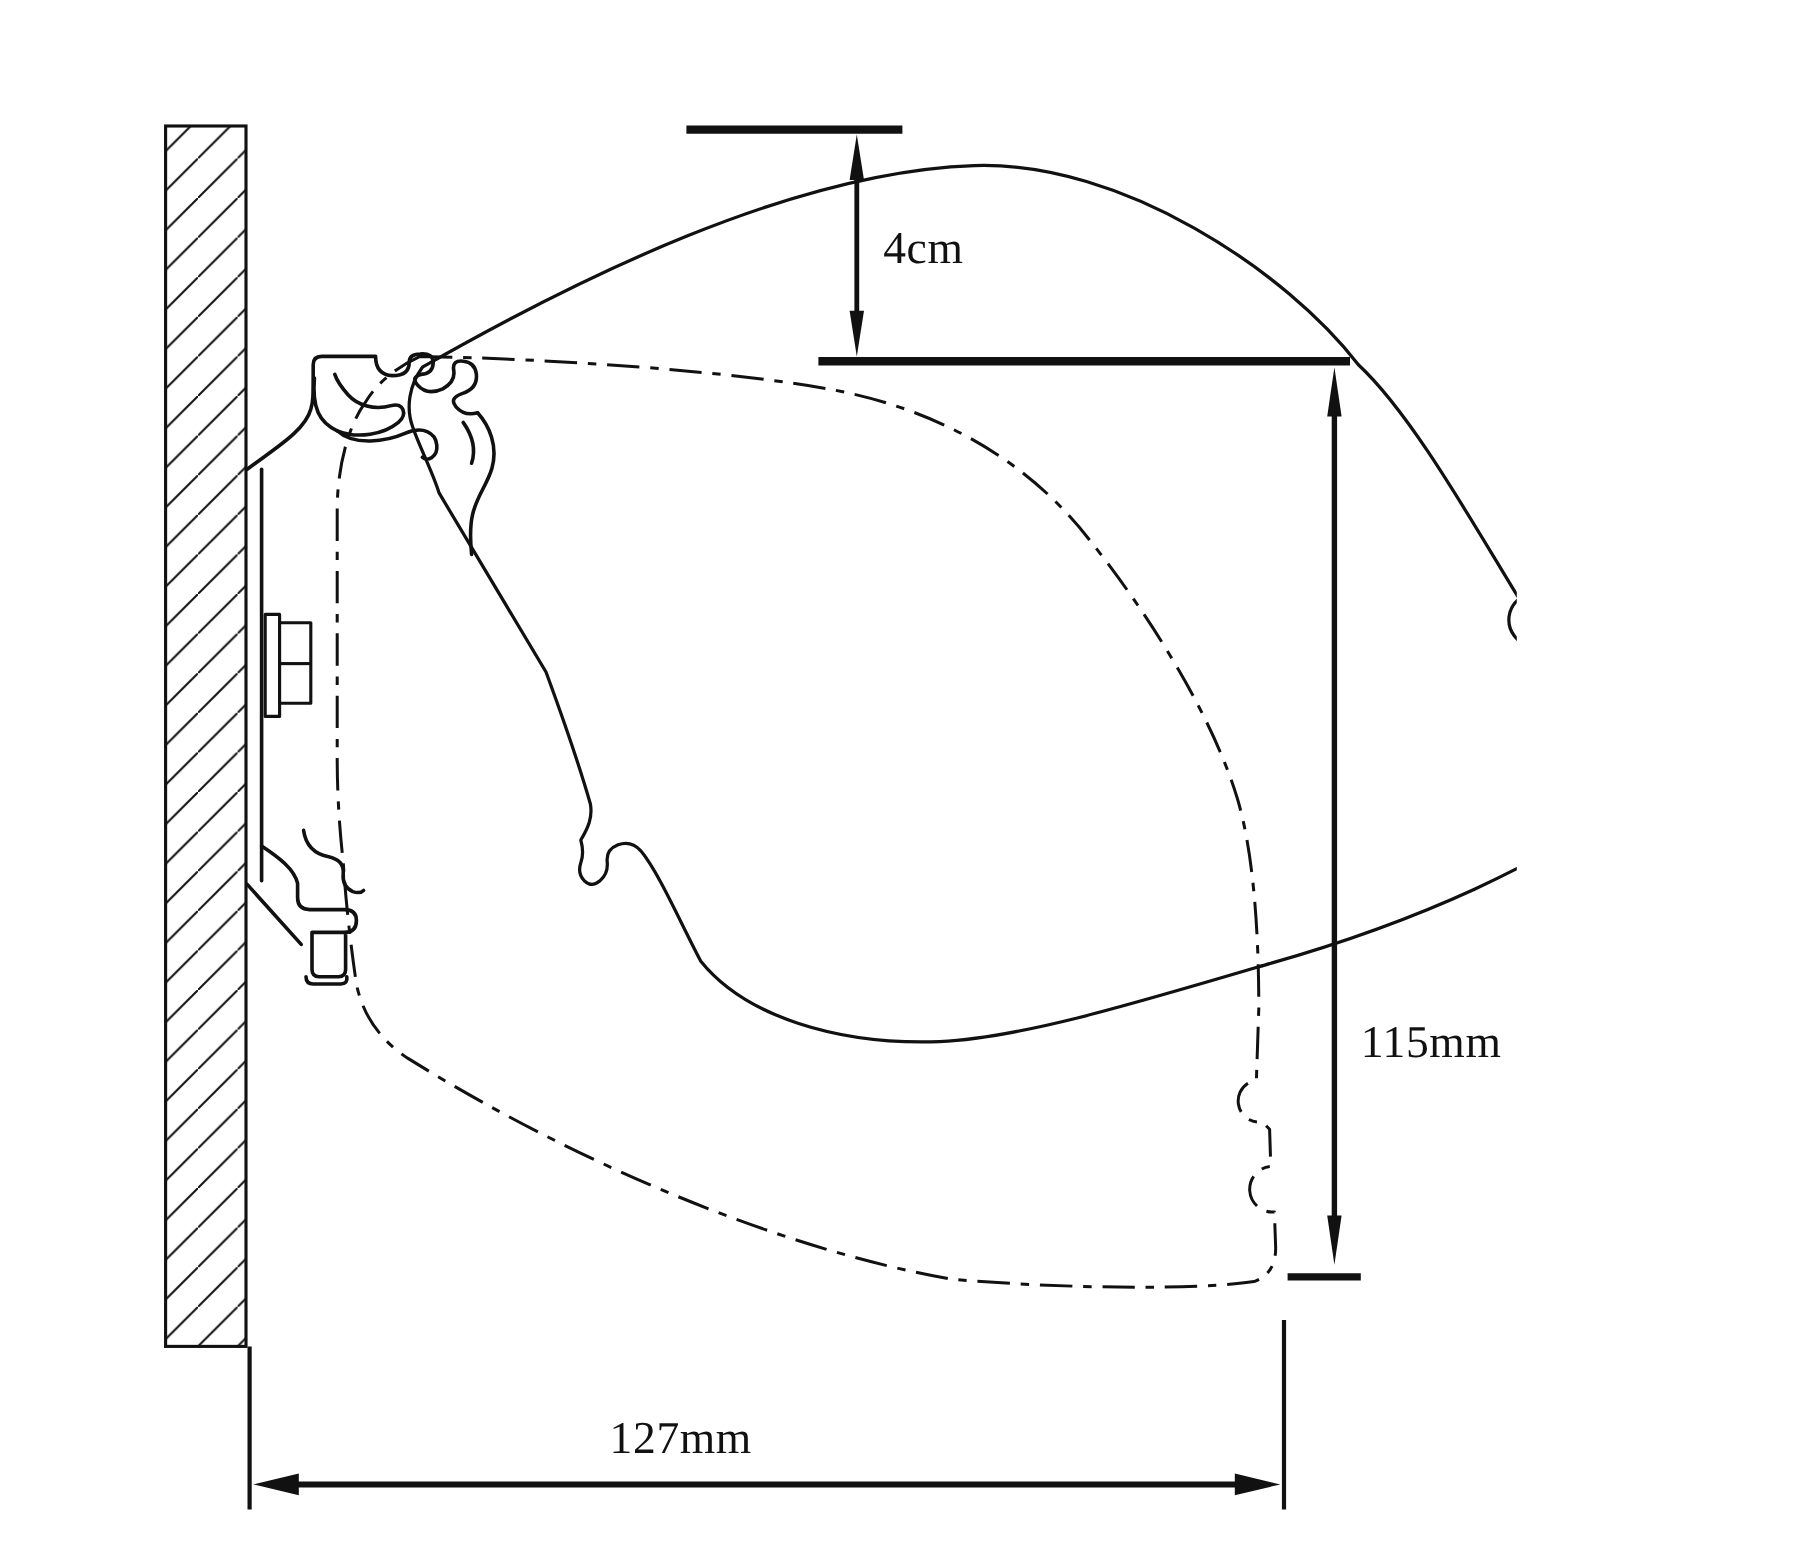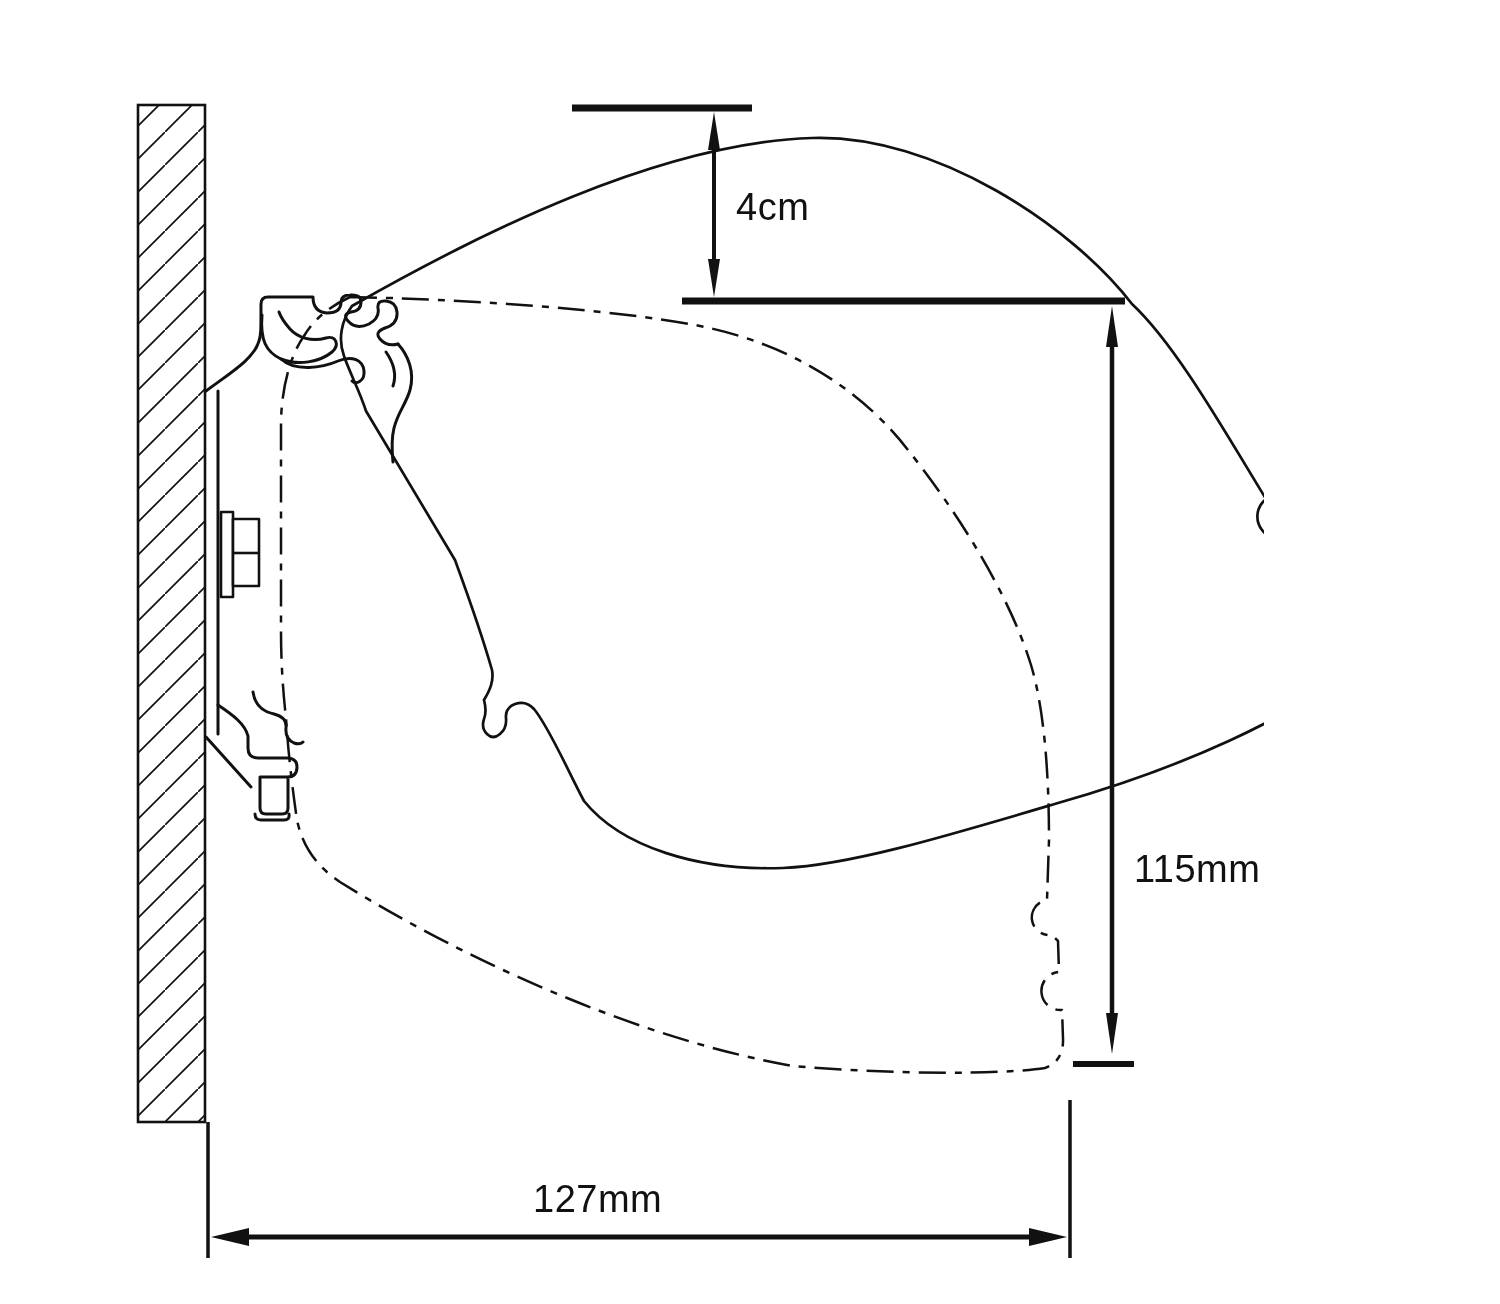--- a/index.html
+++ b/index.html
@@ -1,35 +1,35 @@
 <!DOCTYPE html>
 <html><head>
 <meta charset="utf-8">
 <style>
   html, body { margin: 0; padding: 0; background: #ffffff; }
   #stage {
     position: relative;
     width: 1264px;
     height: 1304px;
     background: #ffffff;
-    font-family: Liberation Sans, sans-serif;
+    font-family: Liberation Serif, serif;
     overflow: hidden;
   }
   #drawing { position: absolute; left: 0; top: 0; width: 1500px; height: 1304px; }
   .dim-label {
     position: absolute;
     color: #111111;
     font-size: 38px;
     line-height: 1;
     white-space: nowrap;
     letter-spacing: 0.5px;
   }
   #label-4cm   { left: 736px;  top: 188px; }
   #label-115mm { left: 1134px; top: 850px; }
-  #label-127mm { left: 508px;  top: 1180px; margin-left: 25px; }
+  #label-127mm { left: 508px;  top: 1180px; }
 </style>
 </head>
 <body>
 
 <div id="stage">
 
   <svg id="drawing" viewBox="0 0 1500 1304">
     <defs>
       <pattern id="hatch" width="33" height="33" patternUnits="userSpaceOnUse">
         <path d="M 0,33 L 33,0" stroke="#111111" stroke-width="1.7" fill="none"></path>

